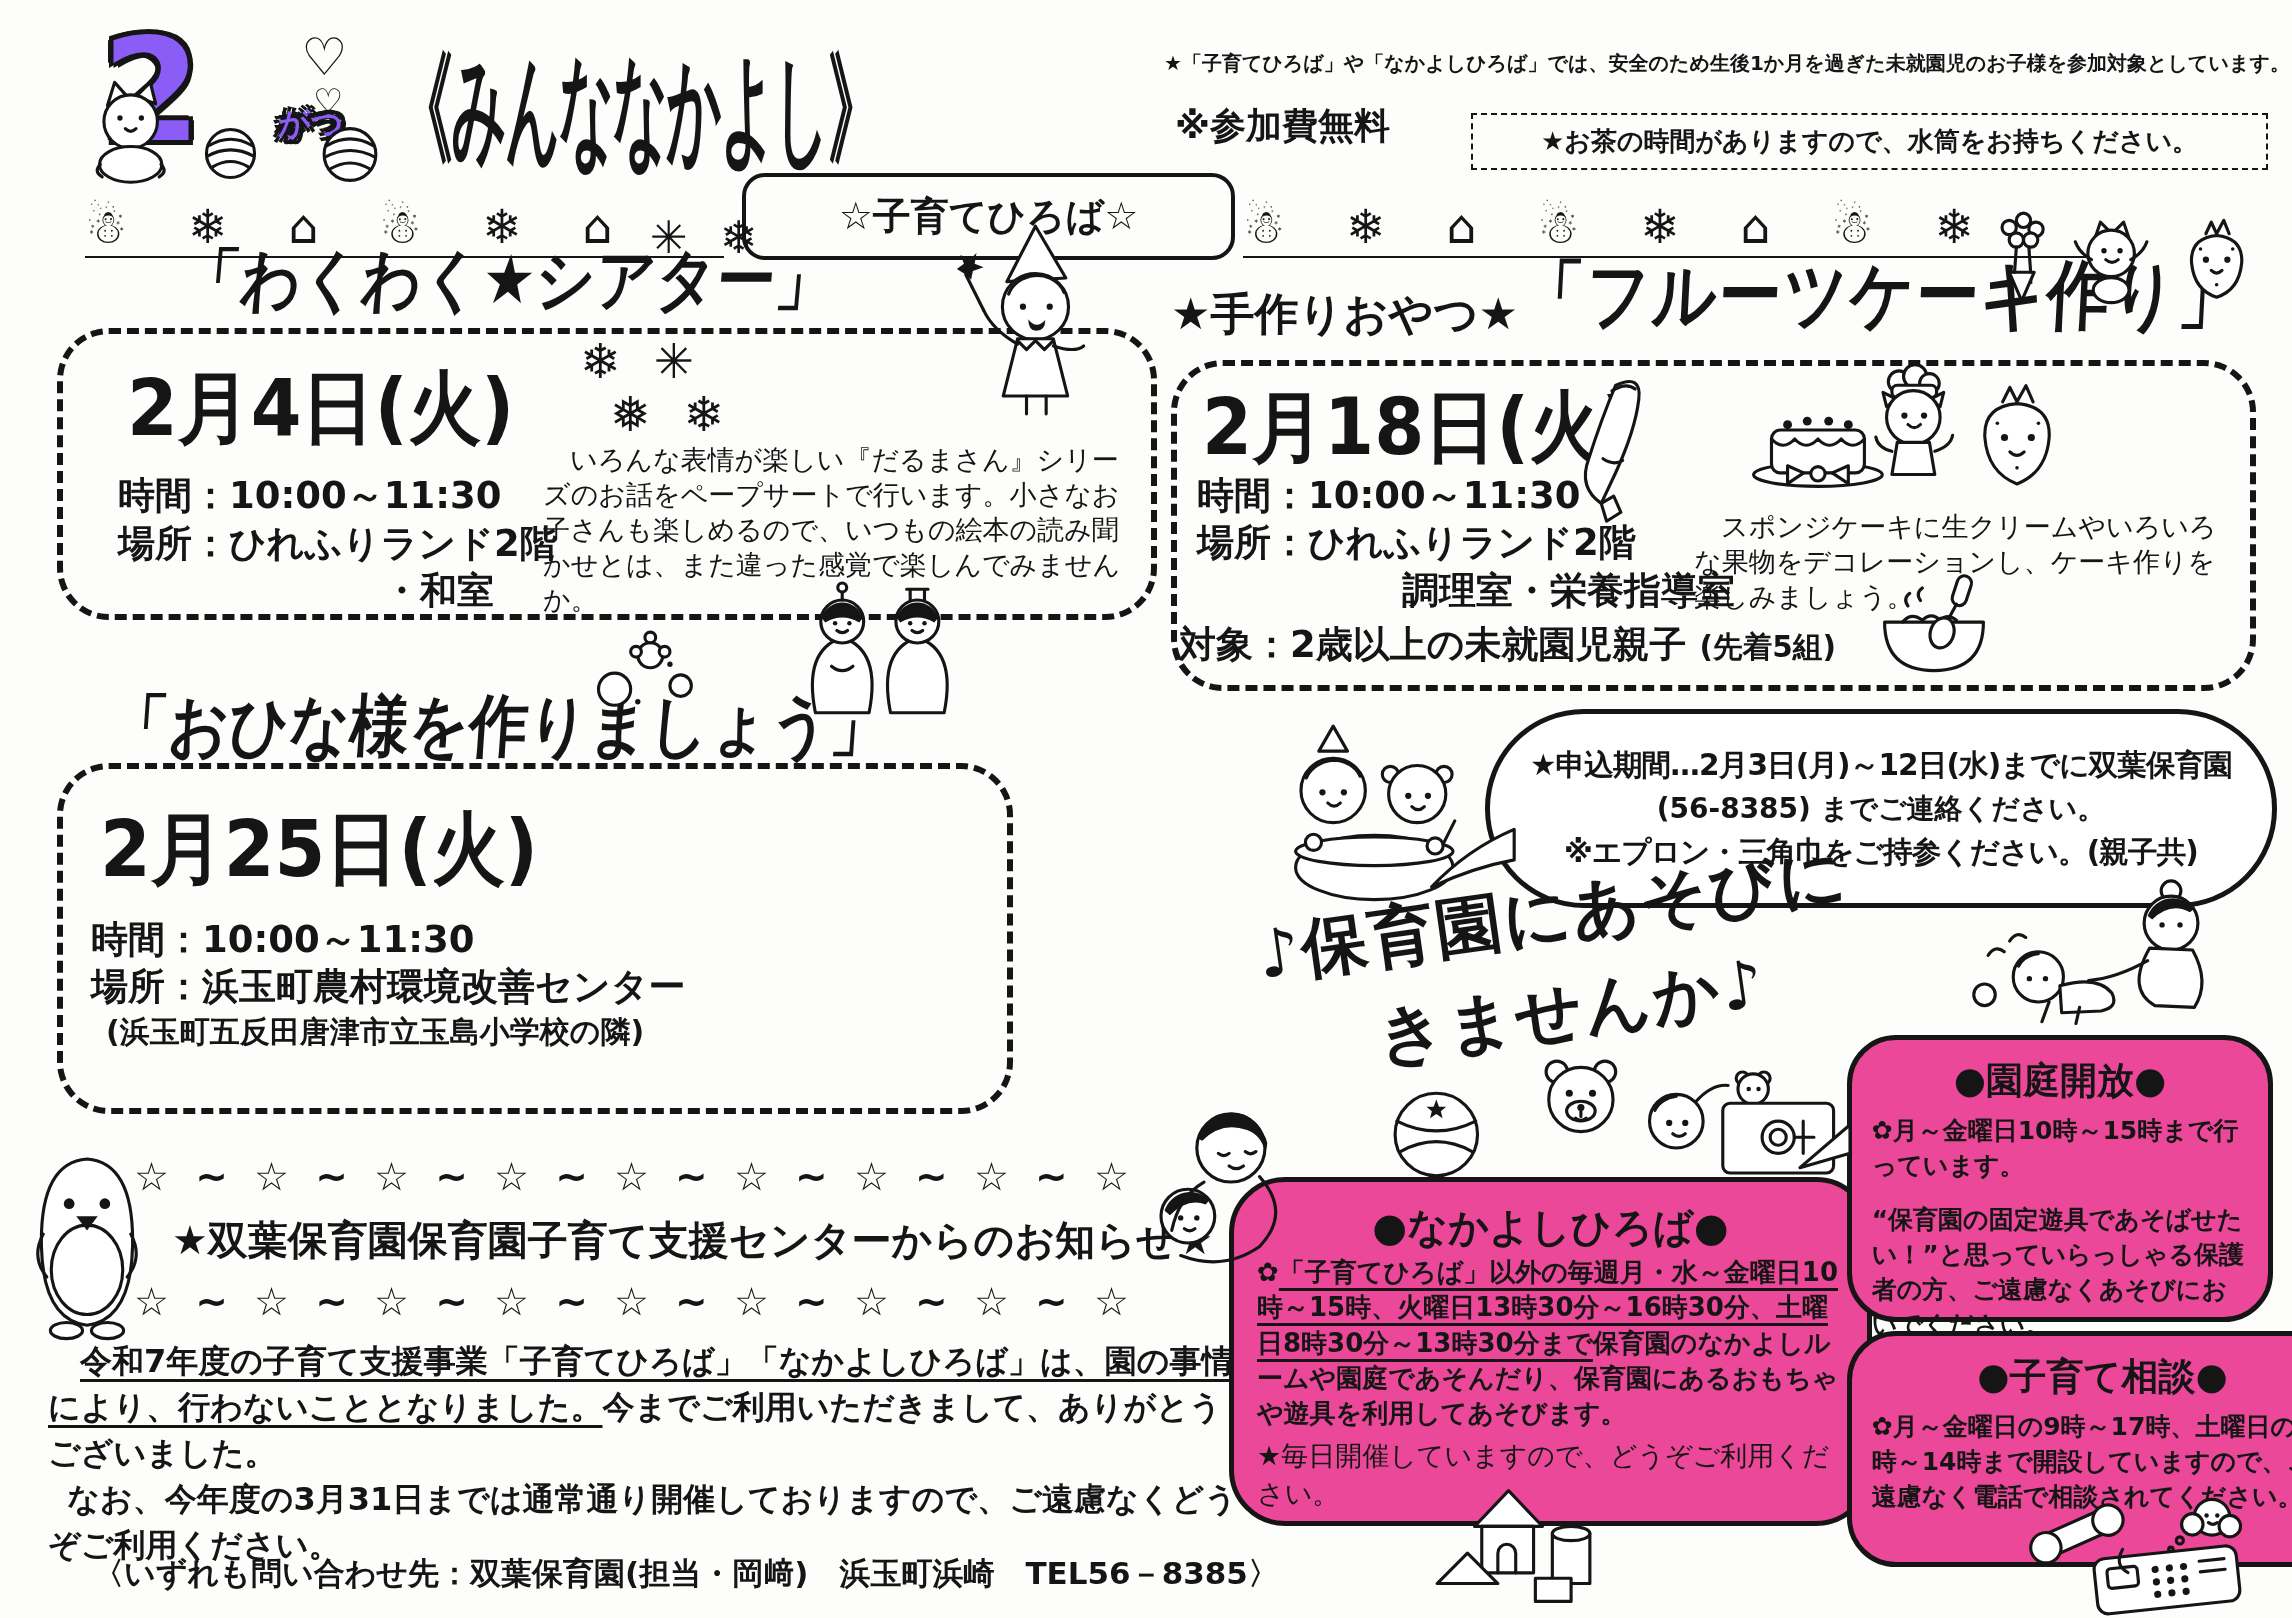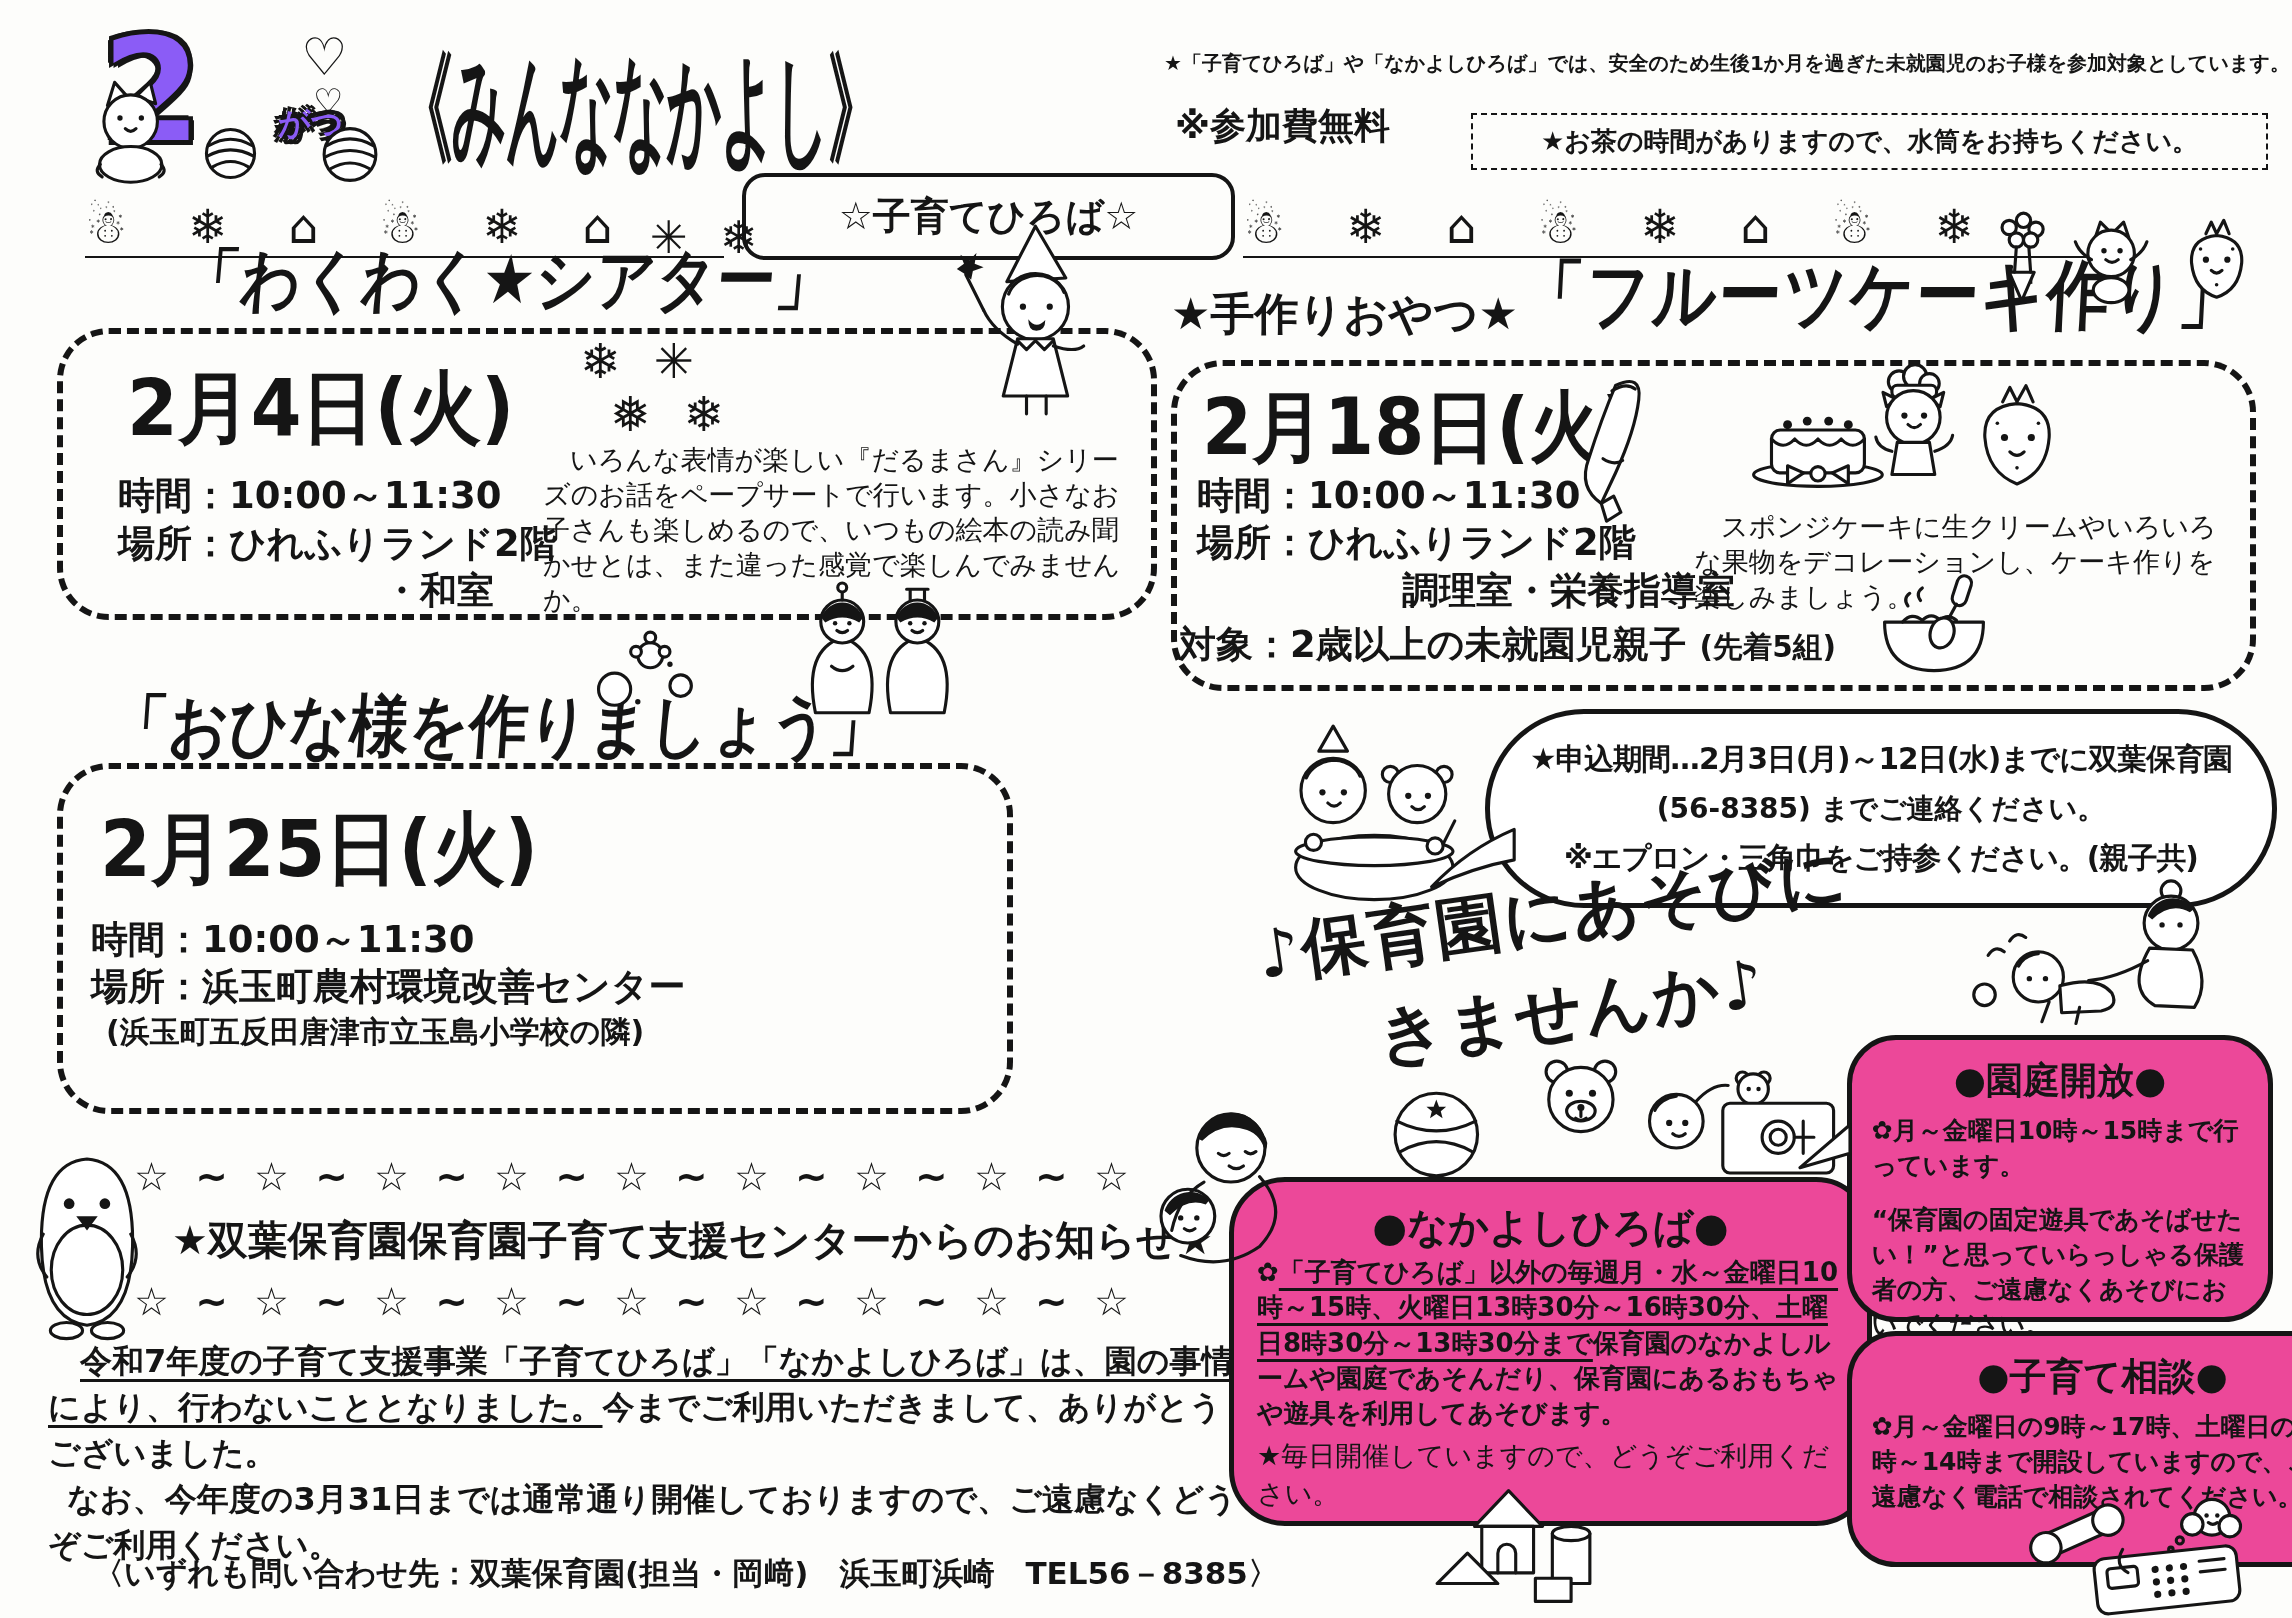--- a/index.html
+++ b/index.html
@@ -16,21 +16,21 @@
   .ul{text-decoration:underline;text-decoration-thickness:2.7px;text-underline-offset:7.2px}
   .desc{font-size:27px;line-height:1.3;font-weight:500;text-indent:1em}
   .snowband{font-size:47px;letter-spacing:23px;border-bottom:2.7px solid #151515;height:82px;
             display:flex;align-items:flex-end;padding-bottom:1.8px;overflow:hidden}
   .garland{font-size:39px;letter-spacing:6.3px;font-weight:700;white-space:nowrap;overflow:hidden}
   .badge{display:flex;align-items:center;justify-content:center;border:4.5px solid #151515;
          border-radius:23px;font-size:38px;font-weight:900}
   .teabox{display:flex;align-items:center;justify-content:center;border:2.7px dashed #151515;
           font-size:26px;font-weight:700}
   .bubble{border:5.4px solid #151515;border-radius:99px;background:#fff;display:flex;
-          flex-direction:column;align-items:center;justify-content:center;gap:10px;text-align:center}
+          flex-direction:column;align-items:center;justify-content:center;gap:4px;text-align:center}
   .rbox{border:5.4px solid #151515;border-radius:49px;background:#ec4899}
   .rbox h3{text-align:center;font-size:37px;font-weight:900;margin-top:3.6px}
   .rbox p{font-size:25px;line-height:1.4;font-weight:600;margin-top:7.2px}
   .doodle *{stroke:#151515;stroke-width:3.5;fill:none;stroke-linecap:round;stroke-linejoin:round}
   .doodle .fw{fill:#fff}
   .doodle .fb{fill:#151515;stroke:none}
   .flakes{line-height:1.1;letter-spacing:9px}
 </style>
 </head>
 <body>

